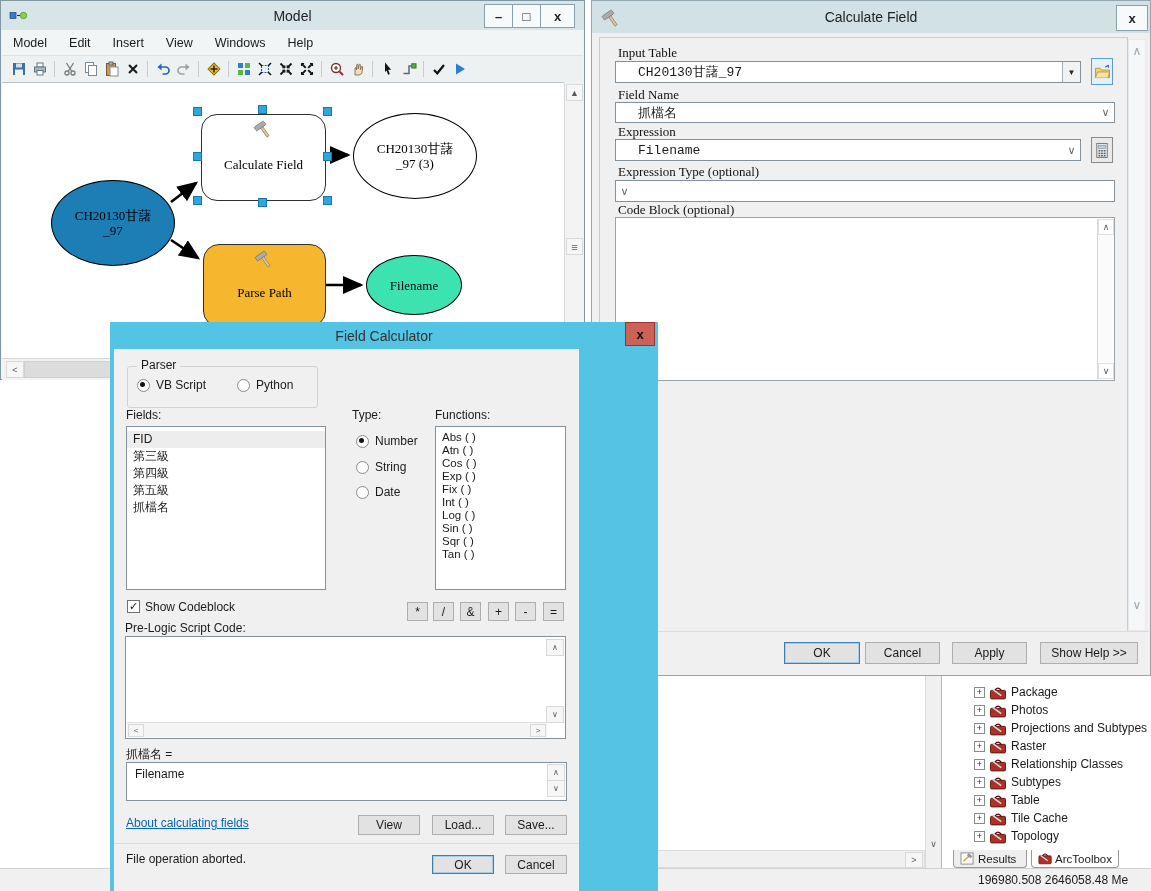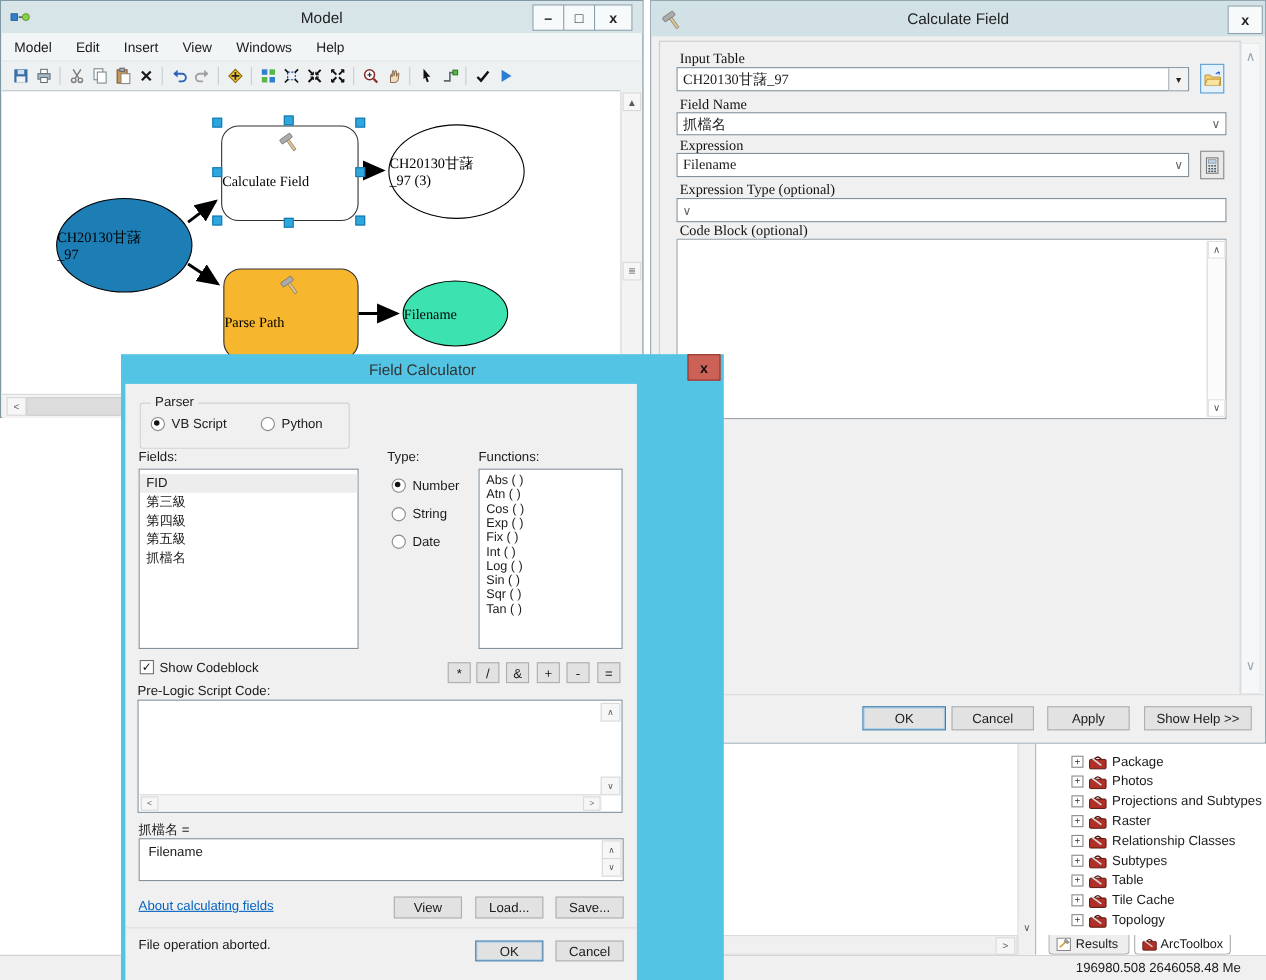--- a/index.html
+++ b/index.html
@@ -15,31 +15,31 @@
   .menubar{position:absolute;left:1px;right:1px;top:29px;height:25px;background:#f2f5f6;border-bottom:1px solid #dde2e5;display:flex;align-items:center;font-size:12.5px}
   .menuitem{padding:3px 11px;cursor:default}
   .toolbar{position:absolute;left:1px;right:1px;top:55px;height:26px;background:#eef1f2;display:flex;align-items:center;padding-left:6px}
   .tico{width:21px;height:20px;display:flex;align-items:center;justify-content:center}
   .tsep{width:1px;height:16px;background:#c6ccd0;margin:0 4px}
   .canvas{position:absolute;left:1px;top:81px;width:562px;height:276px;background:#fff;border-top:1px solid #b9c2c8;overflow:hidden}
   .vsb{position:absolute;left:563px;top:82px;width:18px;height:275px;background:#f3f3f3;border-left:1px solid #d5d9dc}
   .hsb{position:absolute;left:1px;top:357px;width:562px;height:21px;background:#f3f3f3;border-top:1px solid #d5d9dc}
   .sbtn{display:flex;align-items:center;justify-content:center;background:#f6f6f6;border:1px solid #d9d9d9;color:#5a5a5a;font-size:9px}
   
-  .node{position:absolute;display:flex;flex-direction:column;align-items:flex-start;justify-content:center;text-align:center;
+  .node{position:absolute;display:flex;flex-direction:column;align-items:center;justify-content:center;text-align:center;
         font-family:"Liberation Serif","DejaVu Serif",serif;font-size:13px;line-height:15px;color:#000}
   .ell{border:1px solid #000;border-radius:50%}
   .rect{border:1px solid #303030;border-radius:16px}
   .handle{position:absolute;width:7px;height:7px;background:#2ea6de;border:1px solid #1878ab}
   
   #cf-dlg{left:591px;top:0;width:560px;height:676px;background:#f0f0f0;border:1px solid #93a7b2;box-sizing:border-box}
   #cf-title{height:32px;background:#d2e1e6}
   .flabel{position:absolute;font-family:"Liberation Serif","DejaVu Serif",serif;font-size:13px;color:#111;white-space:nowrap}
   .combo{position:absolute;background:#fff;border:1px solid #83919c;display:flex;align-items:center;box-sizing:border-box}
-  .combo .val{flex:1;padding-left:5px;font-family:Liberation Serif, serif;font-size:13px;white-space:nowrap;overflow:hidden}
+  .combo .val{flex:1;padding-left:22px;font-family:Liberation Mono, monospace;font-size:13px;white-space:nowrap;overflow:hidden}
   .chev{width:17px;text-align:center;color:#666;font-size:11px}
   .ddbtn{width:17px;align-self:stretch;border-left:1px solid #a8b2ba;background:#f2f2f2;display:flex;align-items:center;justify-content:center;font-size:8px;color:#222}
   .sidebtn{position:absolute;background:#e9e9e9;border:1px solid #8a8a8a;display:flex;align-items:center;justify-content:center;box-sizing:border-box}
   .cfpanel{position:absolute;border:1px solid #c7ced3;background:#f0f0f0}
   .cfscroll{position:absolute;width:18px;background:#f6f7f8;border:1px solid #e6e9ea;box-sizing:border-box}
   .bigchev{position:absolute;width:18px;height:16px;display:flex;align-items:center;justify-content:center;color:#98a8b0;font-size:12px}
   .btn{background:#e2e2e2;border:1px solid #aeaeae;font-size:12px;display:flex;align-items:center;justify-content:center;box-sizing:border-box;cursor:default}
   .btn.focus{border:1px solid #3c7fb1;box-shadow:inset 0 0 0 1px #a9cbe6}
   #cf-footer{position:absolute;left:1px;right:1px;bottom:0;height:43px;border-top:1px solid #dcdcdc;background:#f0f0f0}
   

